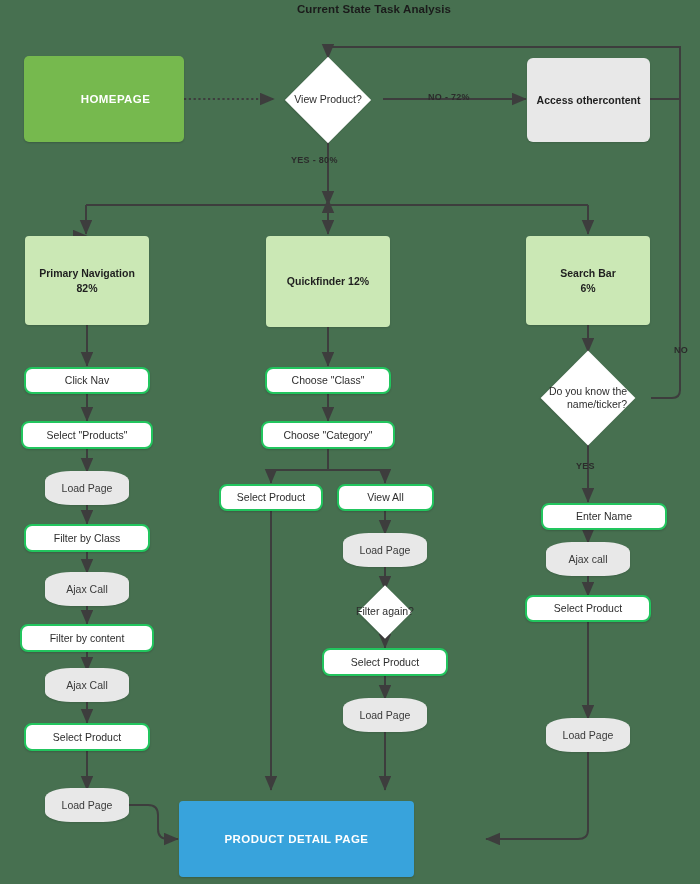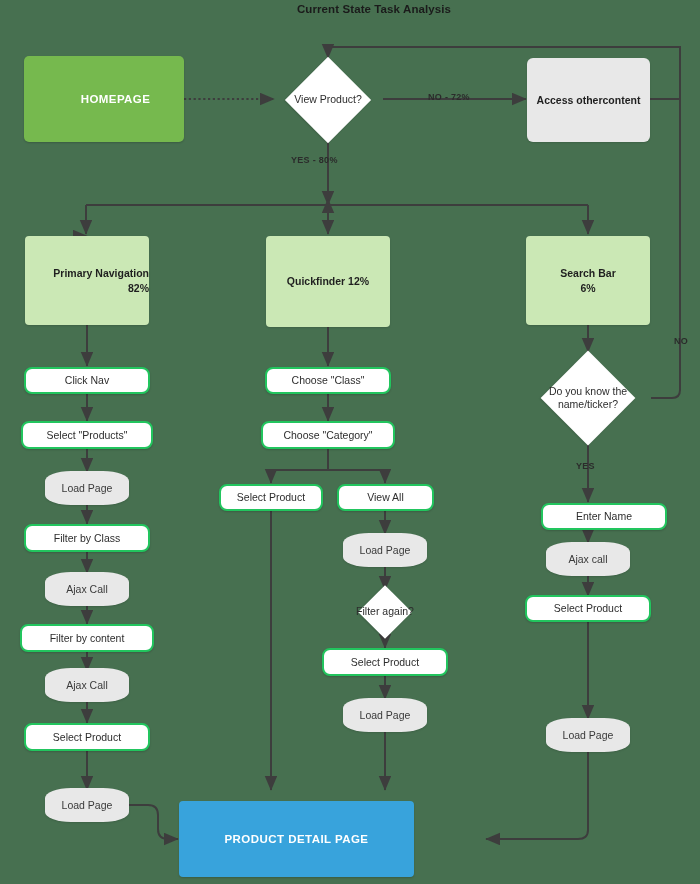--- a/index.html
+++ b/index.html
@@ -167,21 +167,21 @@
   <div class="node n-decision" style="left:272px;top:57px;width:112px;height:86px;">
     <div class="dshape" style="width:61px;height:61px;"></div>
     <div class="dtxt">View Product?</div>
   </div>
 
   <div class="node n-greybox" style="left:527px;top:58px;width:123px;height:84px;">
     <span>Access other</span>
     <span>content</span>
   </div>
 
-  <div class="node n-channel" style="left:25px;top:236px;width:124px;height:89px;flex-direction:column;align-items:flex-end;">
+  <div class="node n-channel" style="left:25px;top:236px;width:124px;height:89px;flex-direction:column;">
     <span>Primary Navigation</span>
     <span>82%</span>
   </div>
 
   <div class="node n-channel" style="left:266px;top:236px;width:124px;height:91px;">Quickfinder 12%</div>
 
   <div class="node n-channel" style="left:526px;top:236px;width:124px;height:89px;flex-direction:column;">
     <span>Search Bar</span>
     <span>6%</span>
   </div>
@@ -205,31 +205,31 @@
   <div class="node n-decision" style="left:330px;top:586px;width:110px;height:52px;">
     <div class="dshape" style="width:38px;height:38px;"></div>
     <div class="dtxt">Filter again?</div>
   </div>
 
   <div class="node n-action" style="left:322px;top:648px;width:126px;height:28px;">Select Product</div>
   <div class="node n-system" style="left:343px;top:698px;width:84px;height:34px;">Load Page</div>
 
   <div class="node n-decision" style="left:518px;top:351px;width:140px;height:94px;">
     <div class="dshape" style="width:67px;height:67px;"></div>
-    <div class="dtxt" style="text-align:center;">
+    <div class="dtxt" style="text-align:right;">
       <span>Do you know the</span><br>
       <span>name/ticker?</span>
     </div>
   </div>
 
   <div class="node n-action" style="left:525px;top:503px;width:126px;height:27px;margin-left:16px;">Enter Name</div>
   <div class="node n-system" style="left:546px;top:542px;width:84px;height:34px;">Ajax call</div>
   <div class="node n-action" style="left:525px;top:595px;width:126px;height:27px;">Select Product</div>
   <div class="node n-system" style="left:546px;top:718px;width:84px;height:34px;">Load Page</div>
 
   <div class="node n-end" style="left:179px;top:801px;width:235px;height:76px;">PRODUCT DETAIL PAGE</div>
 
   <div class="edgelabel" style="left:428px;top:92px;">NO - 72%</div>
   <div class="edgelabel" style="left:291px;top:155px;">YES - 80%</div>
-  <div class="edgelabel" style="left:674px;top:336px;text-align:center;">NO</div>
+  <div class="edgelabel" style="left:674px;top:345px;text-align:center;">NO</div>
   <div class="edgelabel" style="left:576px;top:461px;">YES</div>
 
 </div>
 
 </body></html>

